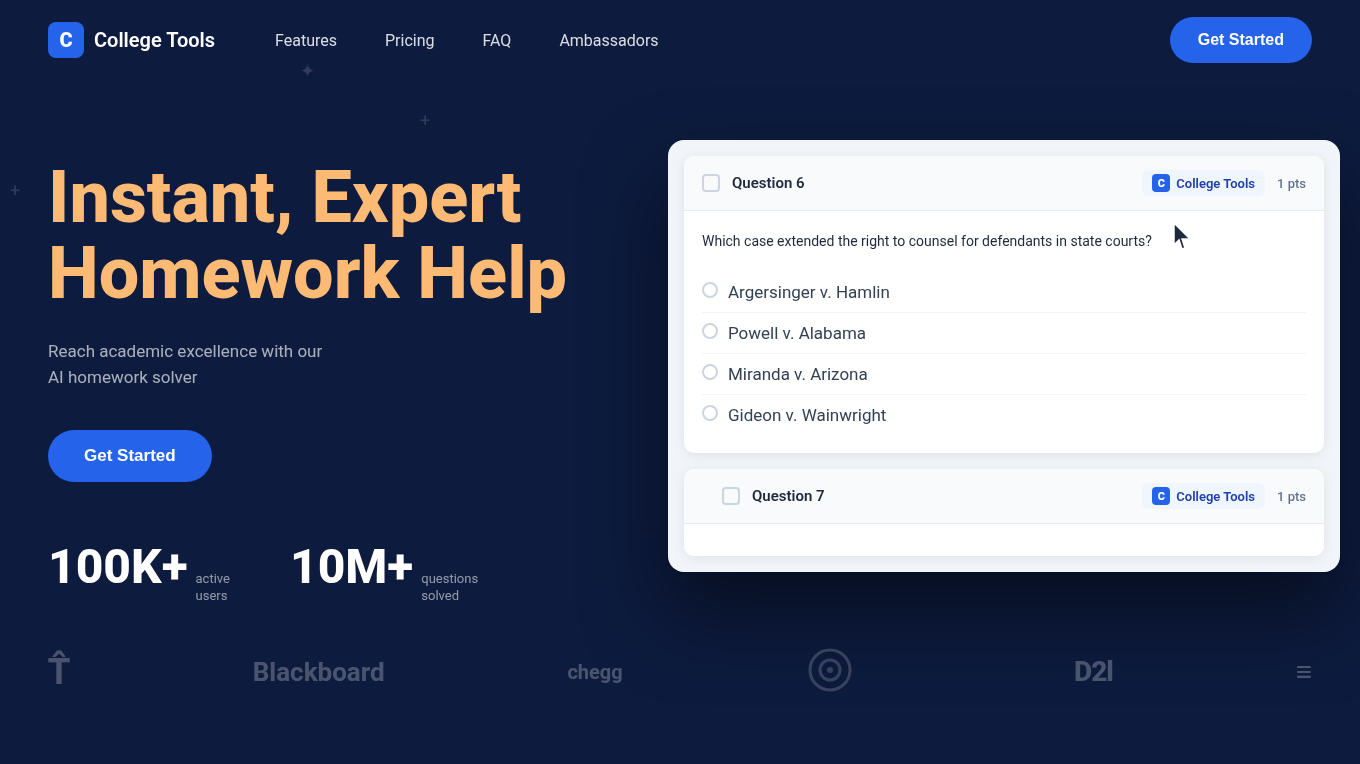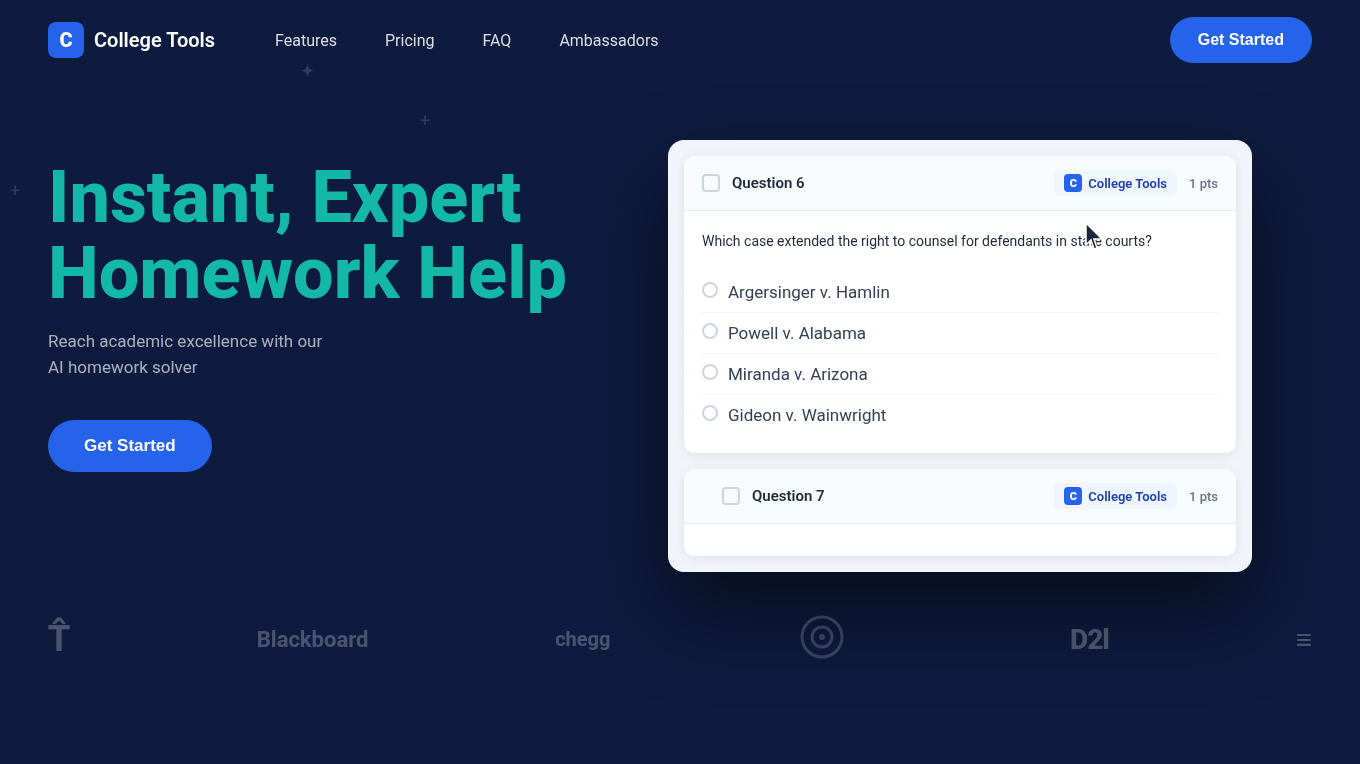--- a/index.html
+++ b/index.html
@@ -89,22 +89,22 @@
 
     .hero-left {
       flex: 0 0 540px;
       padding-top: 40px;
     }
 
     .hero-title {
       font-size: 72px;
       font-weight: 800;
       line-height: 1.05;
-      color: #14b8a6;
-      margin-bottom: 18px;
+      color: #fdba74;
+      margin-bottom: 28px;
     }
 
     .hero-subtitle {
       font-size: 17px;
       color: rgba(255,255,255,0.65);
       line-height: 1.5;
       margin-bottom: 40px;
     }
 
     .hero-buttons {
@@ -166,21 +166,21 @@
       flex: 1;
       padding-top: 20px;
       position: relative;
     }
 
     .quiz-container {
       background: #f1f5f9;
       border-radius: 16px;
       overflow: hidden;
       box-shadow: 0 40px 80px rgba(0,0,0,0.5);
-      width: 584px;
+      width: 672px;
     }
 
     .quiz-card {
       background: white;
       margin: 16px;
       border-radius: 10px;
       overflow: hidden;
       box-shadow: 0 2px 12px rgba(0,0,0,0.08);
     }
 
@@ -322,20 +322,36 @@
     </h1>
 
     <p class="hero-subtitle">
       <span>Reach academic excellence with our<br>AI homework solver</span>
     </p>
 
     <div class="hero-buttons">
       <button class="btn-primary">Get Started</button>
     </div>
 
+    <div class="stats">
+      <div class="stat">
+        <span class="stat-number">100K+</span>
+        <span class="stat-label">
+          <span>active</span><br>
+          <span>users</span>
+        </span>
+      </div>
+      <div class="stat">
+        <span class="stat-number">10M+</span>
+        <span class="stat-label">
+          <span>questions</span><br>
+          <span>solved</span>
+        </span>
+      </div>
+    </div>
 
   </div>
 
   <div class="hero-right">
     <div class="quiz-container">
 
       <div class="quiz-card">
         <div class="quiz-card-header">
           <div style="display:flex;align-items:center;gap:12px;">
             <div class="quiz-checkbox"></div>
@@ -399,21 +415,21 @@
         <div style="height:32px;background:white;"></div>
       </div>
 
     </div>
   </div>
 
 </div>
 
 <div class="logos-section">
   <div style="font-size:36px;font-weight:900;color:rgba(255,255,255,0.5);">T̂</div>
-  <div style="font-size:22px;font-weight:700;color:rgba(255,255,255,0.5);">Blackboard</div>
+  <div style="font-size:26px;font-weight:700;color:rgba(255,255,255,0.5);">Blackboard</div>
   <div style="font-size:20px;font-weight:700;color:rgba(255,255,255,0.5);">chegg</div>
   <div>
     <svg width="50" height="50" viewBox="0 0 50 50" fill="none" opacity="0.5">
       <circle cx="25" cy="25" r="20" stroke="rgba(255,255,255,0.7)" stroke-width="3" fill="none"></circle>
       <circle cx="25" cy="25" r="10" stroke="rgba(255,255,255,0.7)" stroke-width="3" fill="none"></circle>
       <circle cx="25" cy="25" r="3" fill="rgba(255,255,255,0.7)"></circle>
     </svg>
   </div>
   <div style="font-size:28px;font-weight:800;color:rgba(255,255,255,0.5);letter-spacing:-1px;margin-left:36px;">D2l</div>
   <div style="font-size:28px;font-weight:300;color:rgba(255,255,255,0.5);">≡</div>

